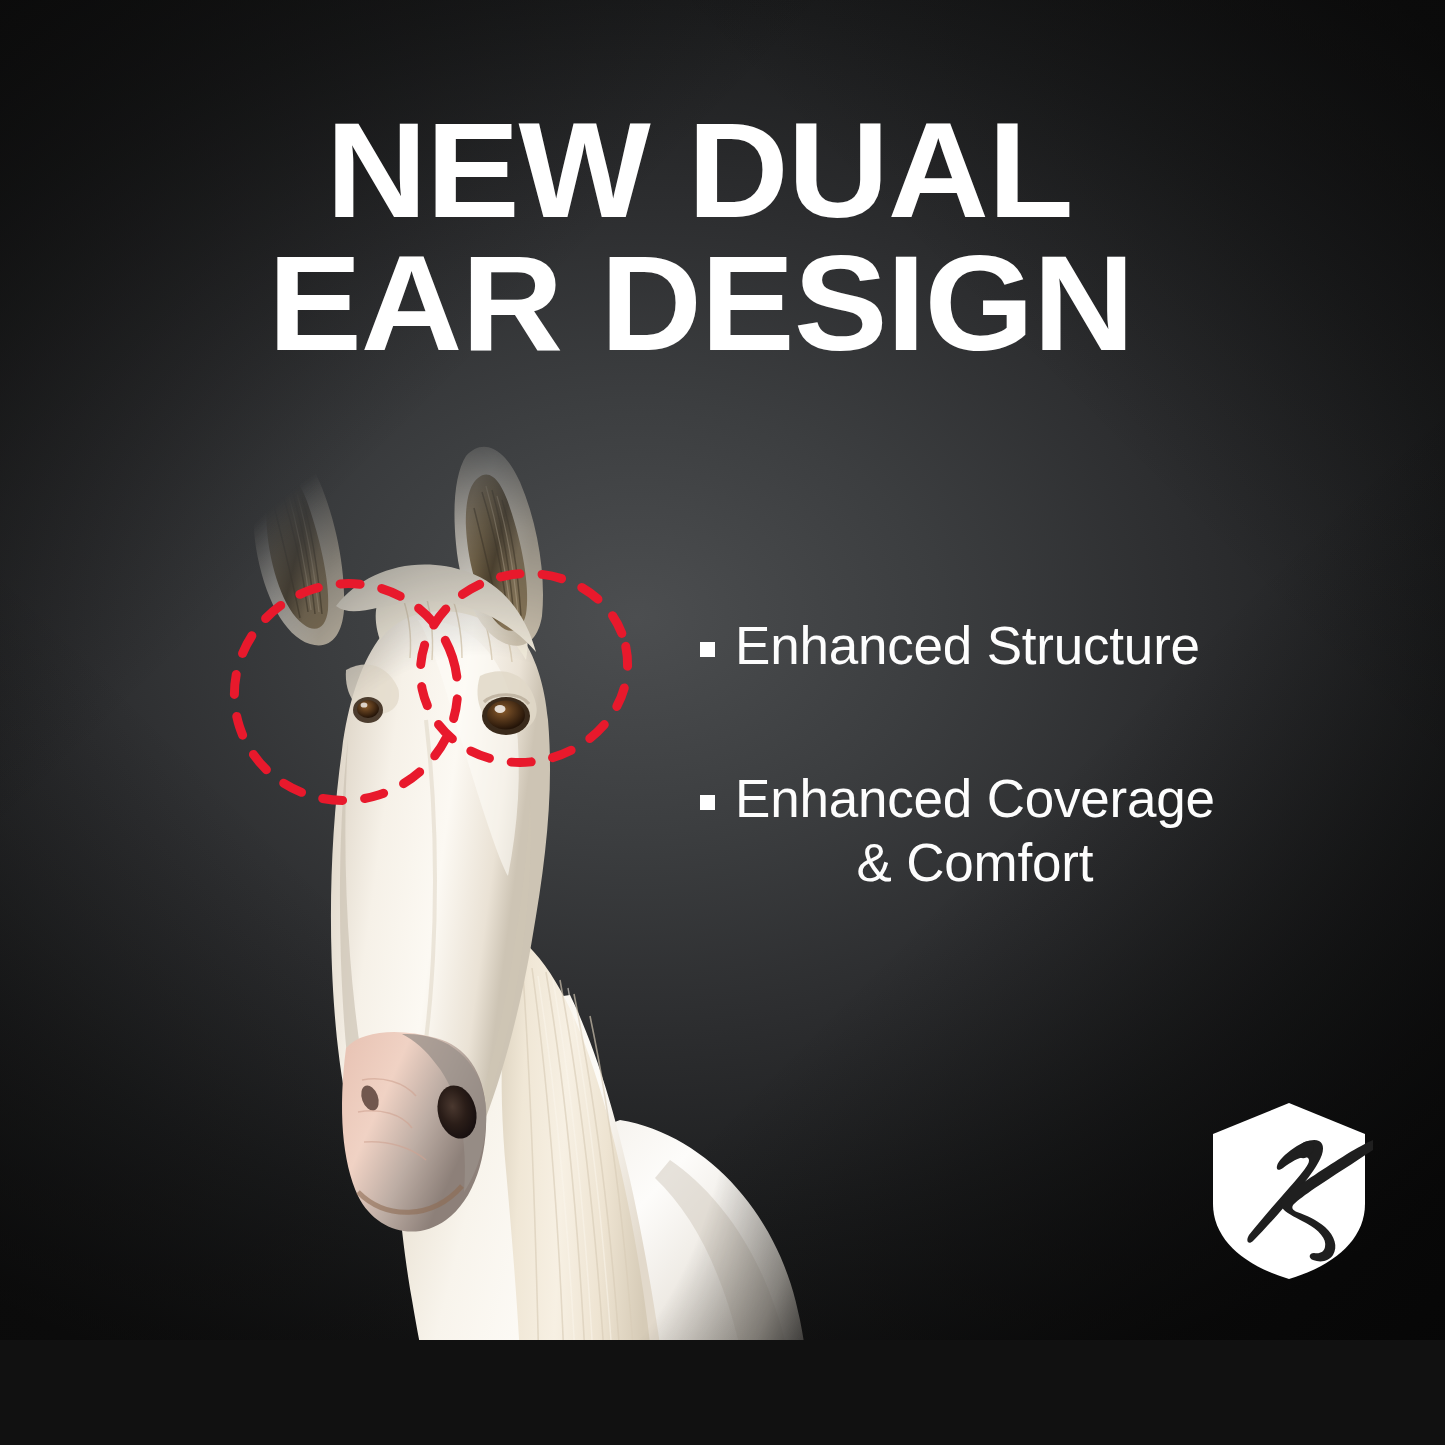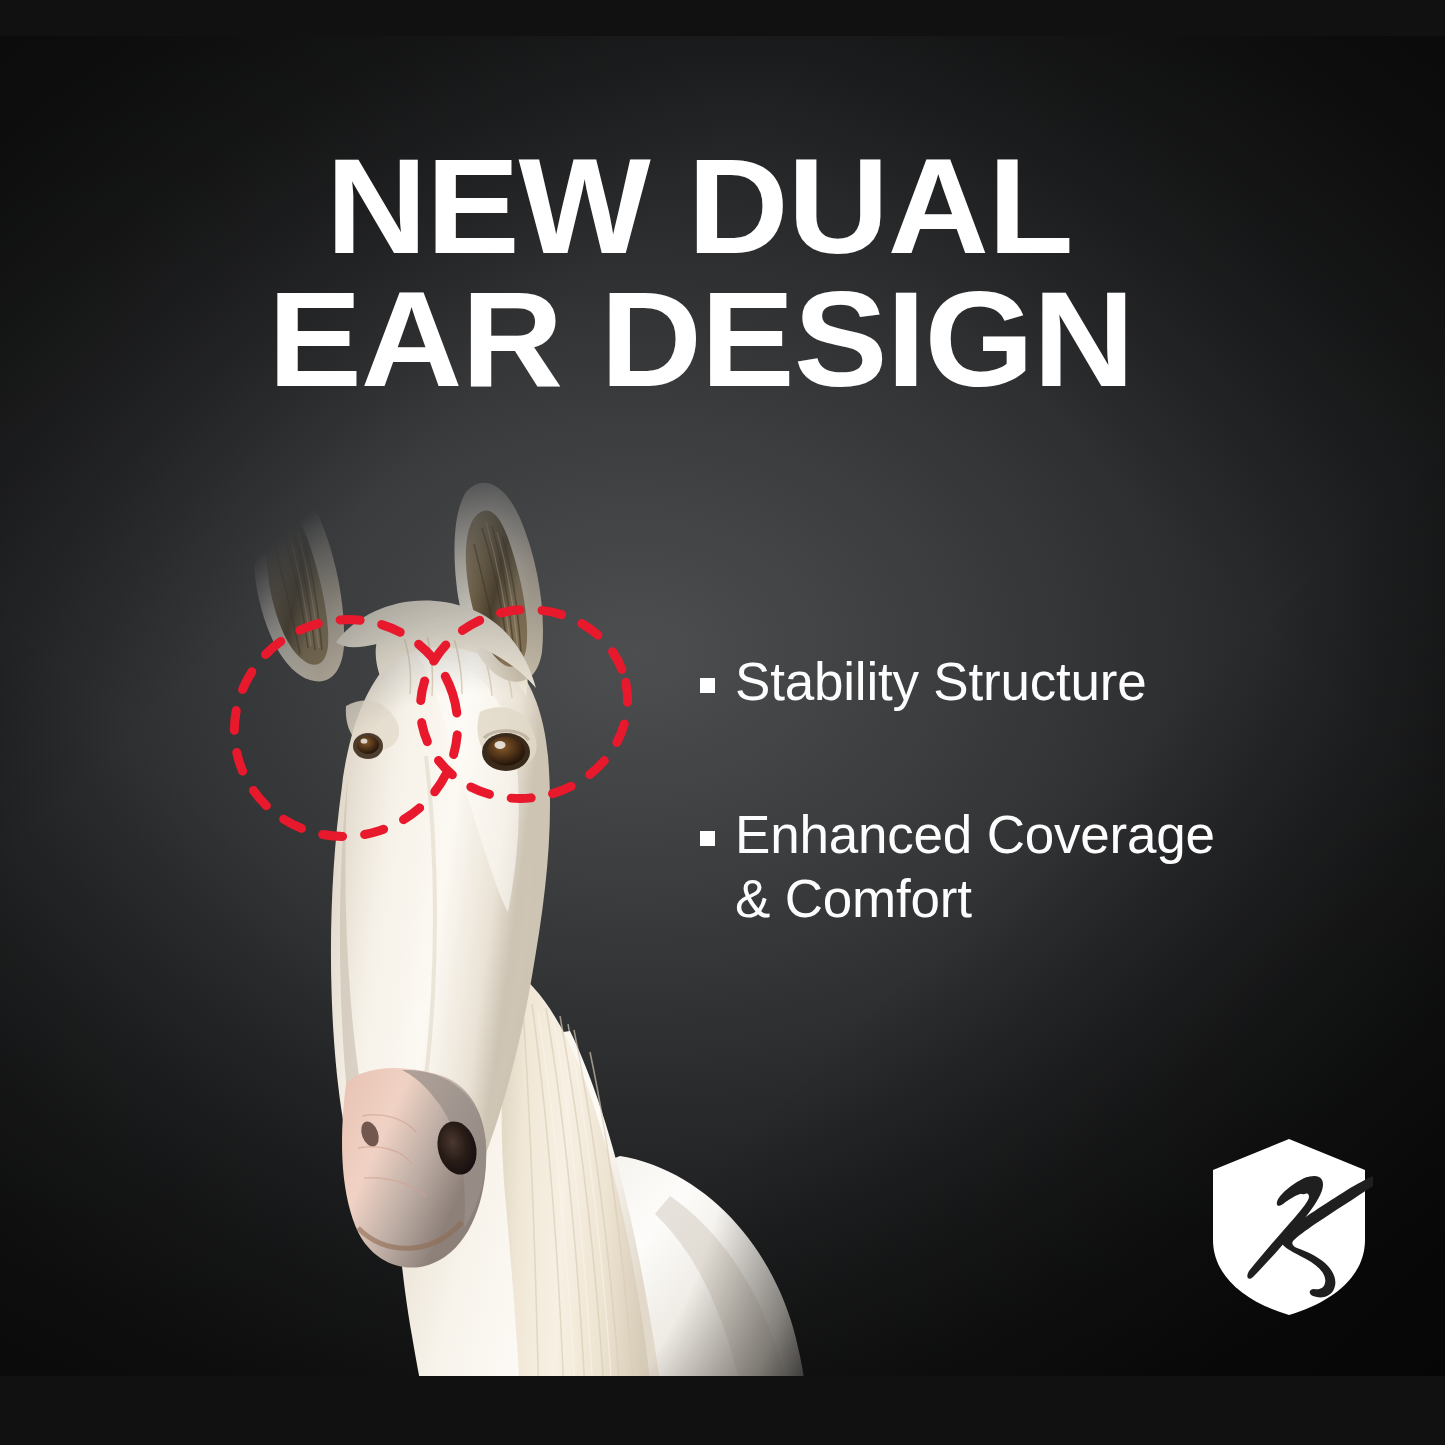--- a/index.html
+++ b/index.html
@@ -5,21 +5,20 @@
 <style>
   html,body{margin:0;padding:0;background:#111;}
   *{box-sizing:border-box;}
 
   #stage{
     position:relative;
     width:1445px;height:1340px;
     overflow:hidden;
     font-family:"Liberation Sans","DejaVu Sans",sans-serif;
     background:#141414;
-    margin-top:36px;
   }
 
   
   .bg-base{
     position:absolute;inset:0;
     background:#1b1b1b;
   }
   .bg-glow{
     position:absolute;inset:0;
     background:
@@ -61,21 +60,21 @@
   .bullets{
     position:absolute;
     left:700px; top:614px;
     width:660px;
   }
   .bullet-row{
     display:flex;
     align-items:flex-start;
     margin-bottom:88px;
   }
-  .bullet-row:last-child{margin-bottom:0;}
+  .bullet-row:last-child{margin-bottom:0;text-align:center;}
   .bullet-mark{
     flex:0 0 auto;
     width:15px;height:15px;
     background:#ffffff;
     margin-top:28px;
     margin-right:20px;
   }
   .bullet-text{
     color:#fdfdfd;
     font-size:53px;
@@ -386,21 +385,21 @@
   <div class="headline">
     <span class="hl-line hl-1">NEW DUAL</span>
     <span class="hl-line hl-2">EAR DESIGN</span>
   </div>
 
   <div class="bullets">
 
     <div class="bullet-row">
       <span class="bullet-mark"></span>
       <div class="bullet-text">
-        <span>Stability Structure</span>
+        <span>Enhanced Structure</span>
         <br>
       </div>
     </div>
 
     <div class="bullet-row">
       <span class="bullet-mark"></span>
       <div class="bullet-text">
         <span>Enhanced Coverage</span>
         <br>
         <span>&amp; Comfort</span>

